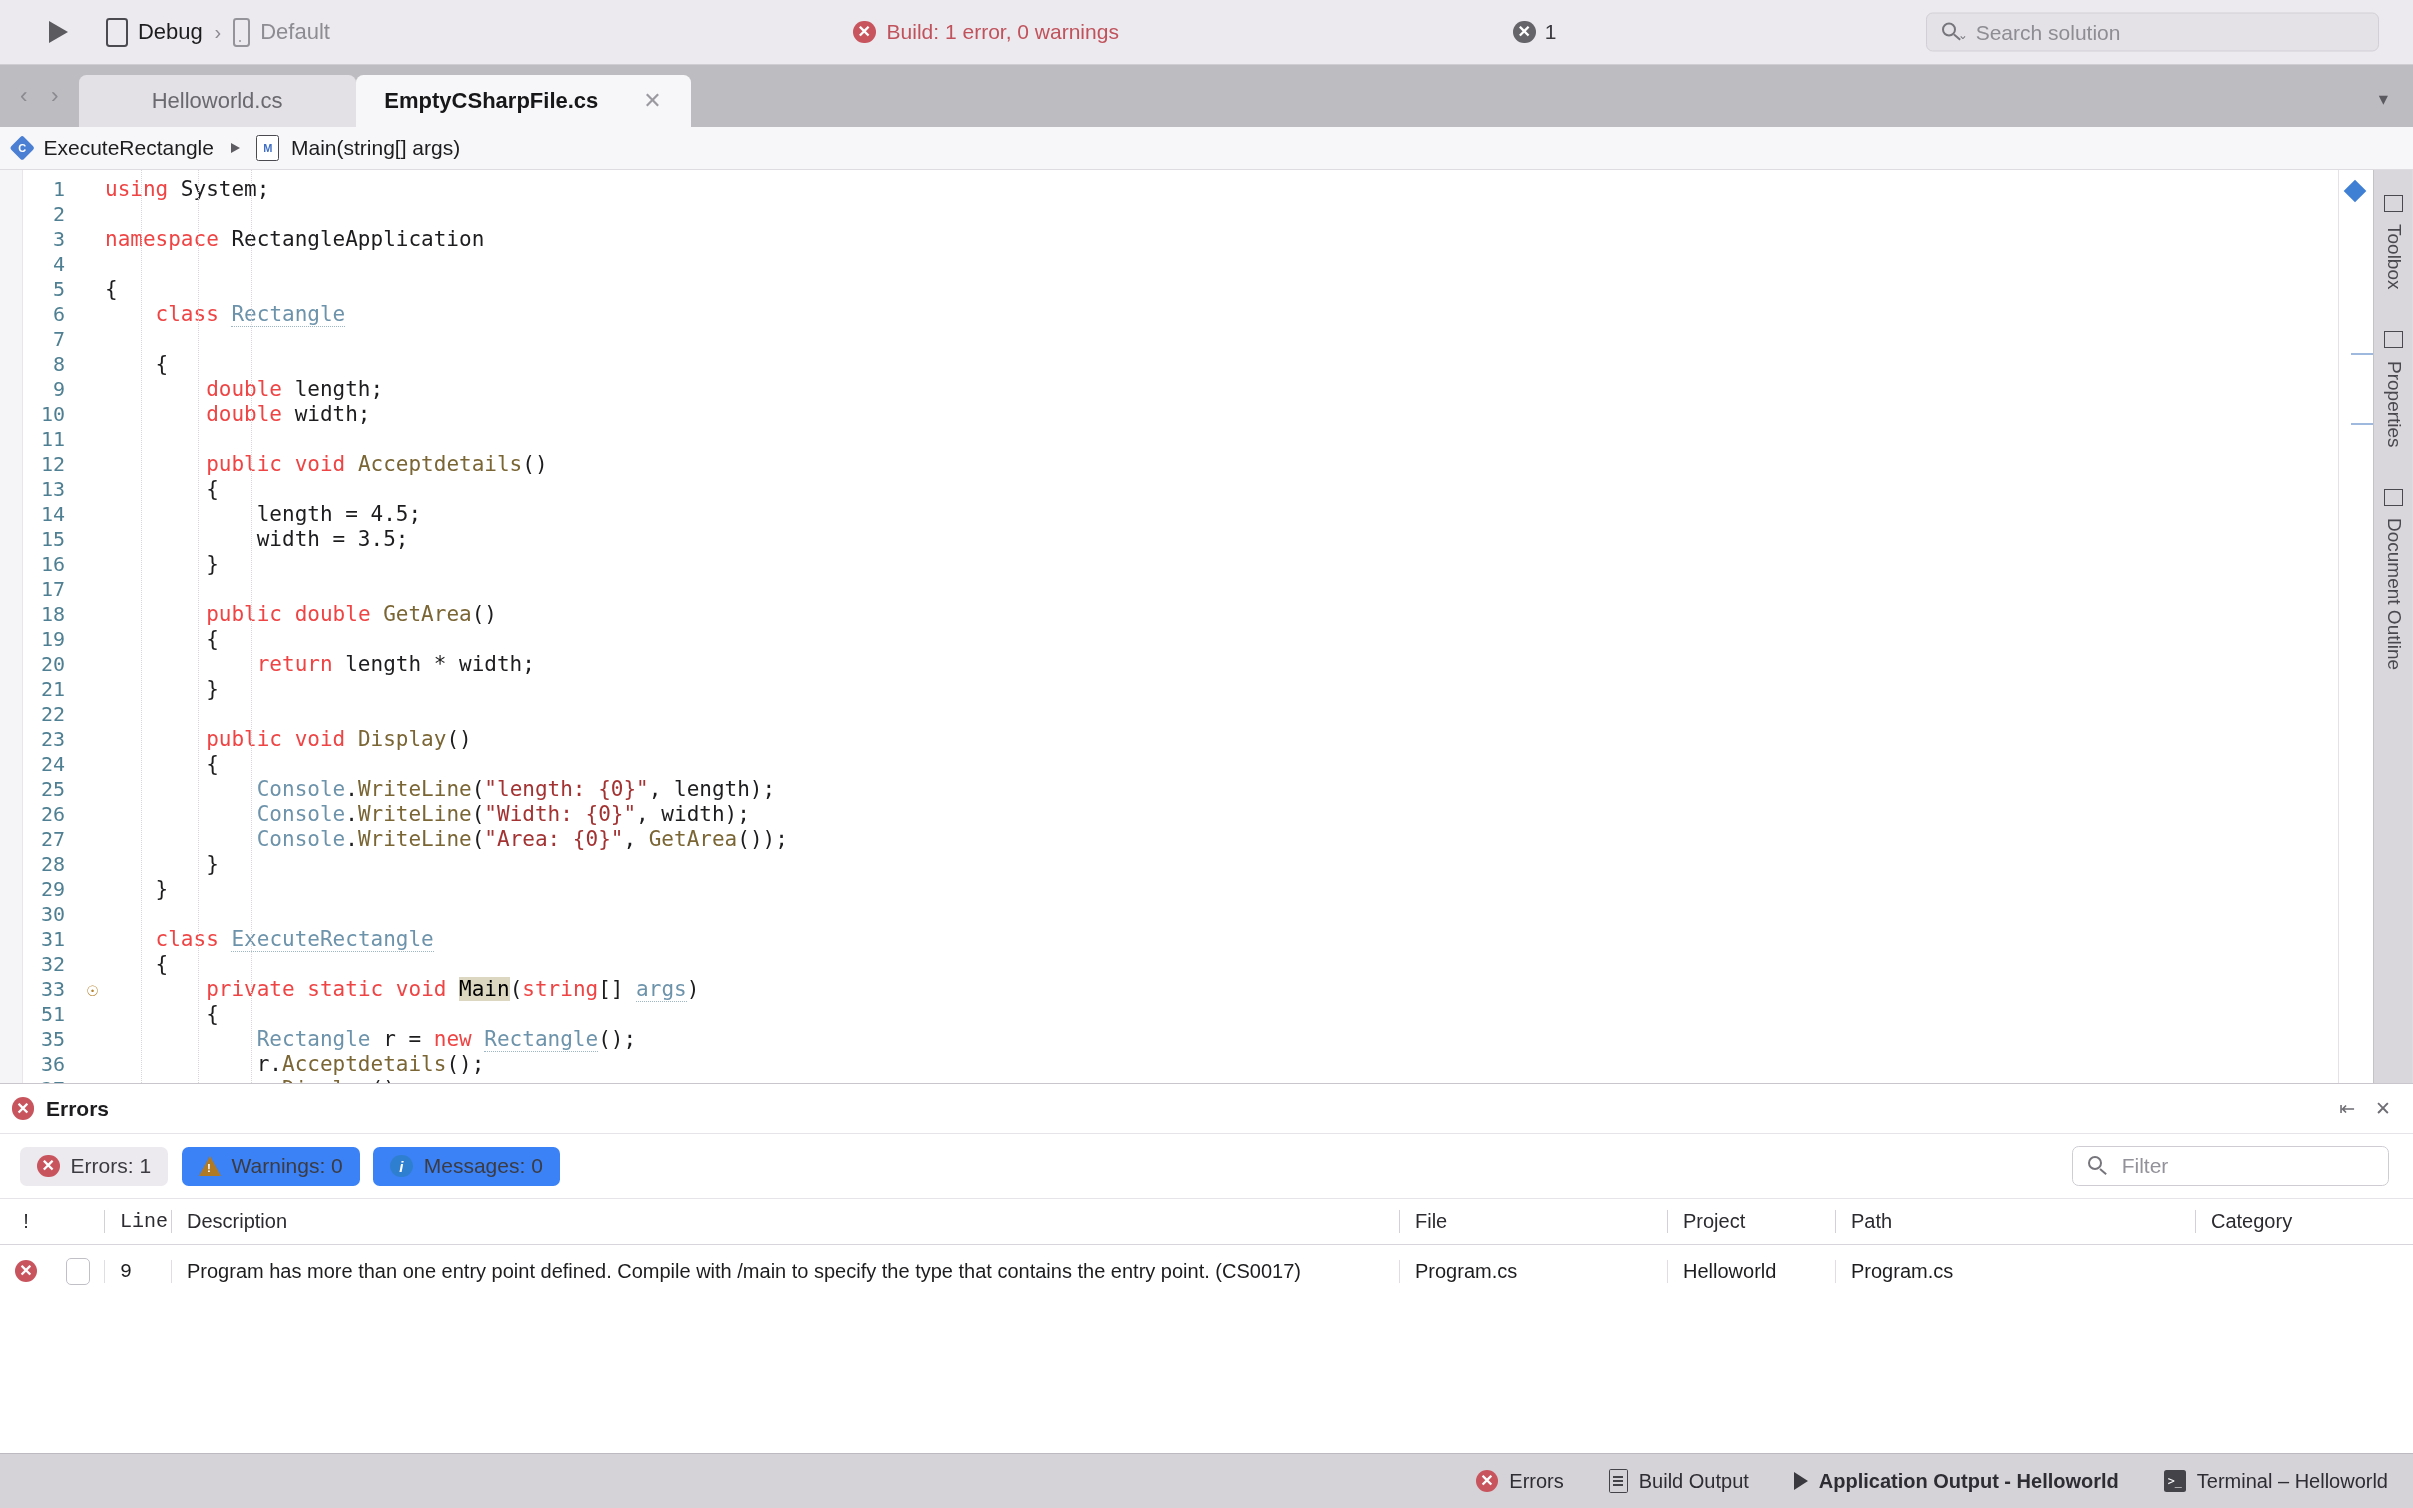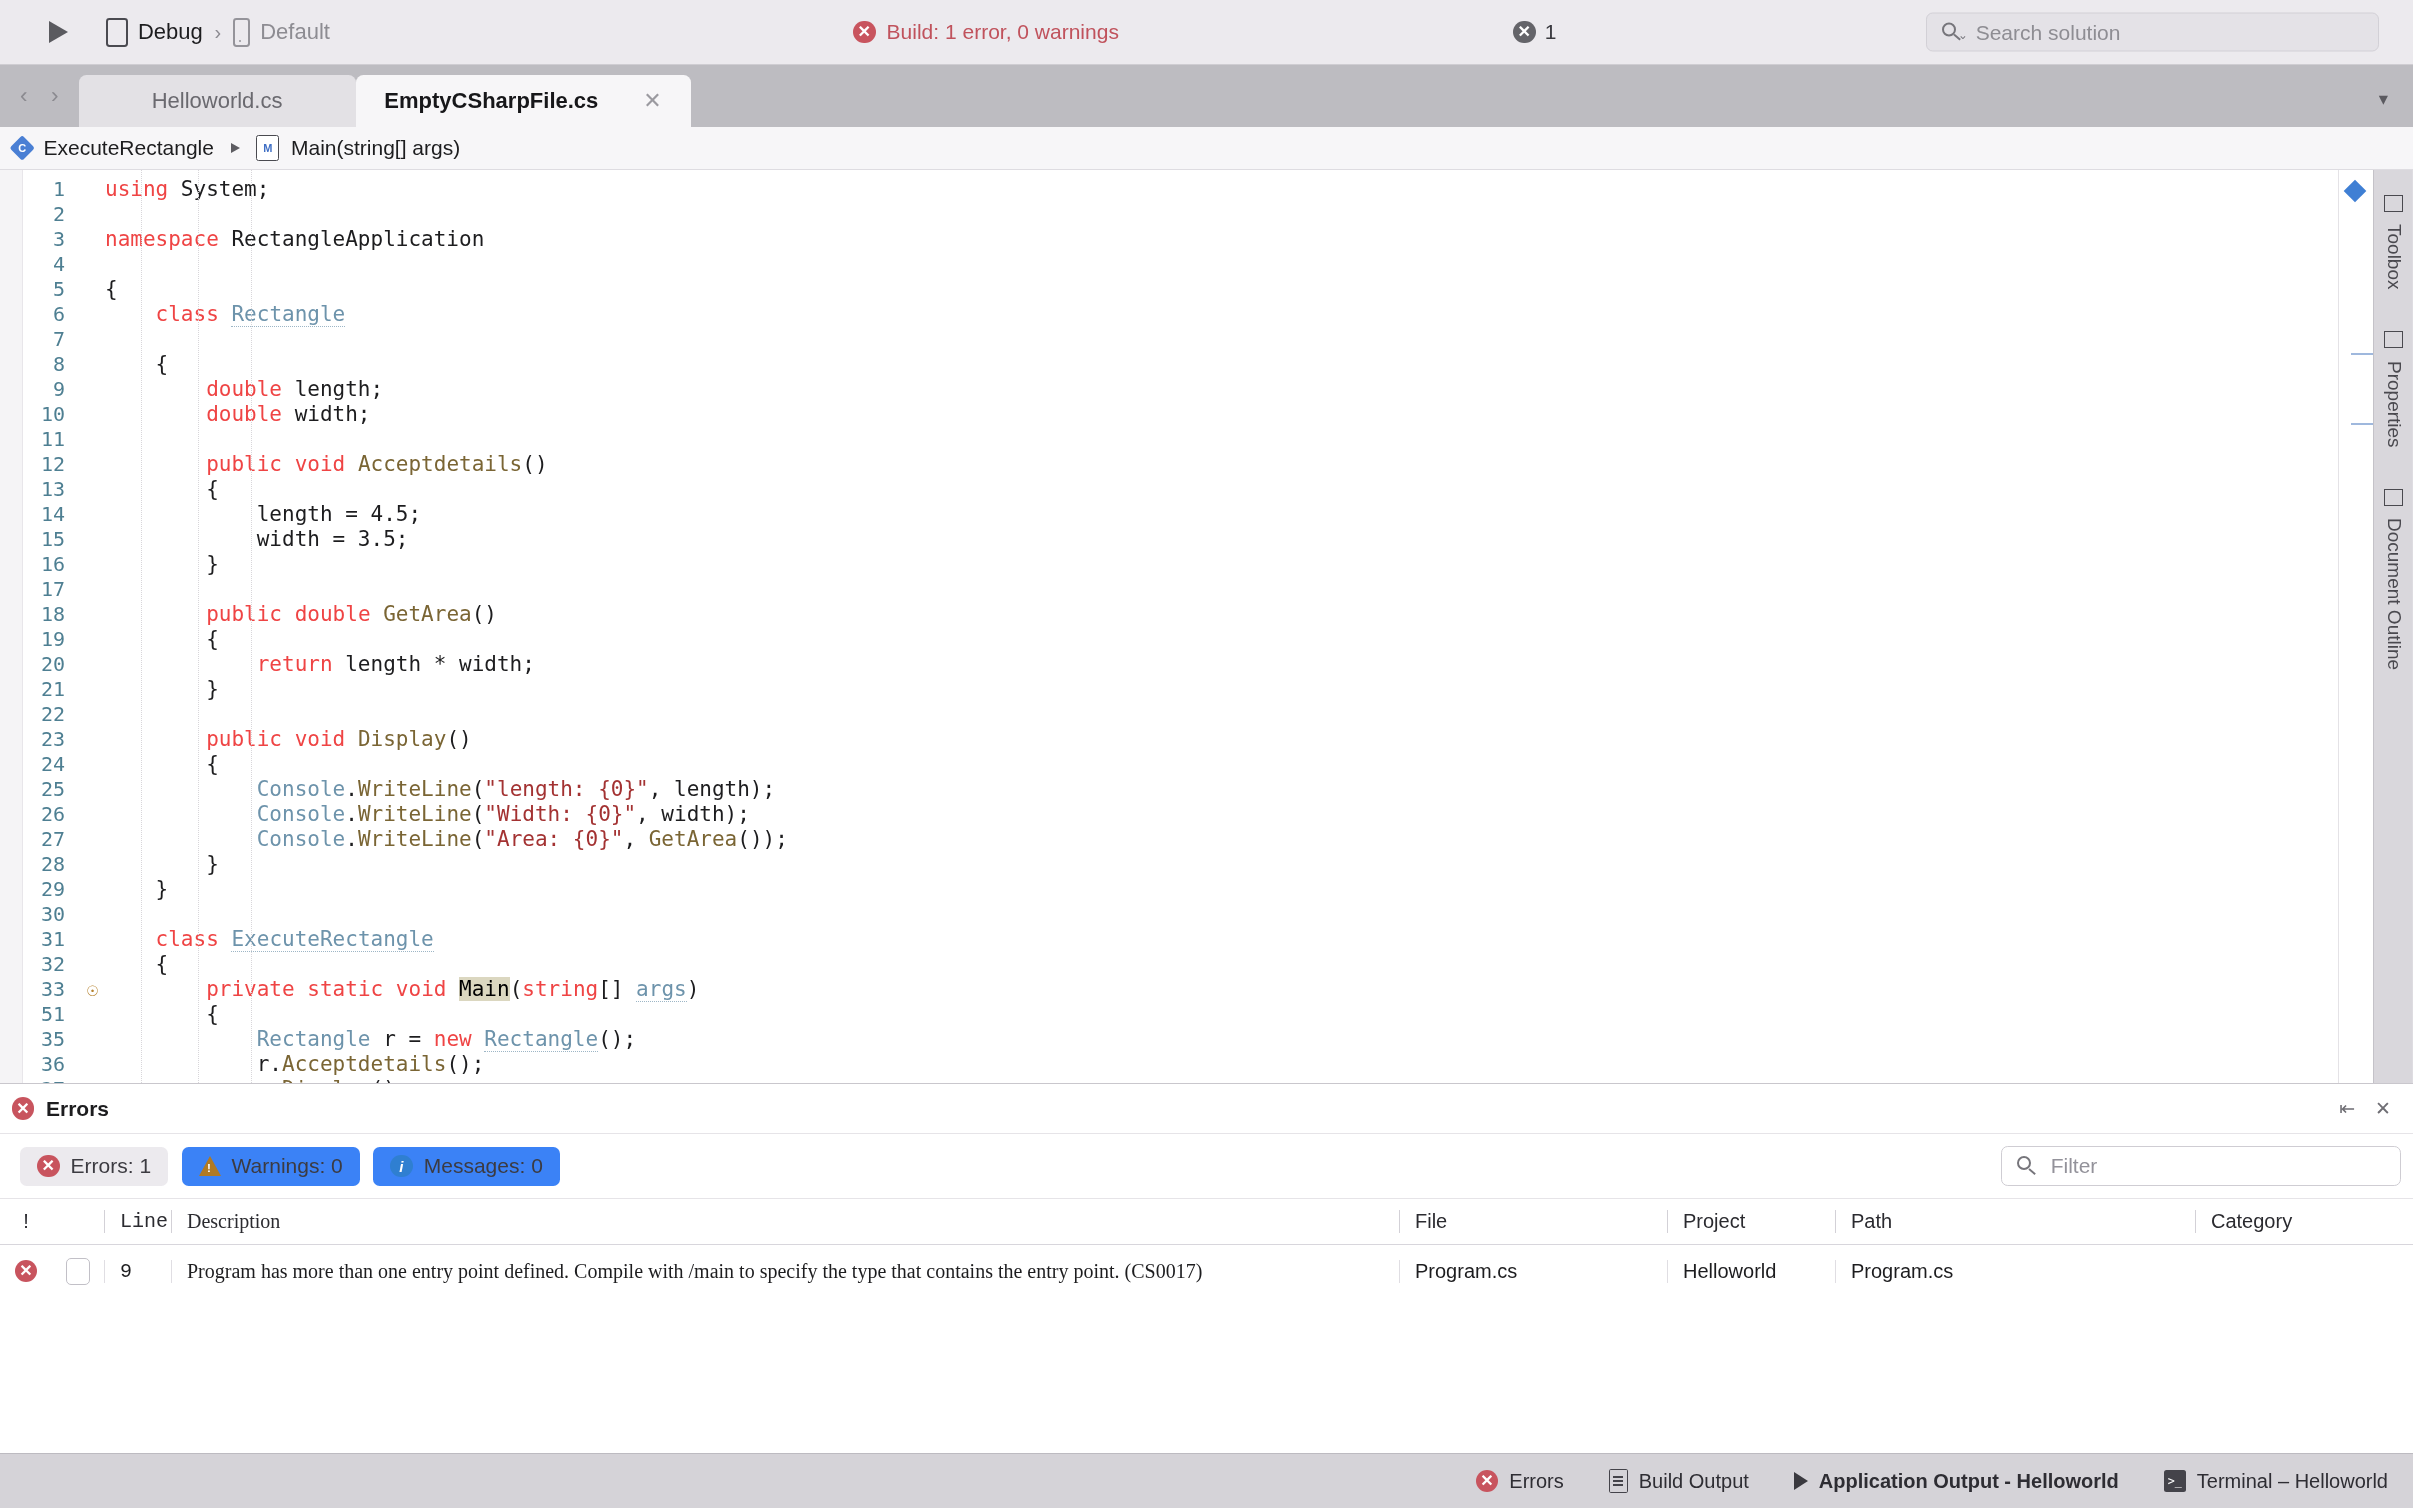--- a/index.html
+++ b/index.html
@@ -363,23 +363,23 @@
     position: absolute; left: -2.5px; top: 5px;
     color: #fff; font-size: 11.7px; font-weight: bold;
   }
   .info-dot {
     width: 22.6px; height: 22.6px; border-radius: 50%;
     background: #2f7fd1;
     display: flex; align-items: center; justify-content: center;
     color: #fff; font-size: 15px; font-weight: bold; font-style: italic;
   }
   .filter-box {
-    position: absolute; right: 12px; top: 50%;
+    position: absolute; right: 24px; top: 50%;
     transform: translateY(-50%);
-    width: 400px; height: 40px;
+    width: 317px; height: 40px;
     border: 0.8px solid #cfcdd3;
     border-radius: 6.7px;
     display: flex; align-items: center; gap: 11.7px;
     padding: 0 15px; box-sizing: border-box;
     background: #fff;
   }
   .filter-ph { color: #93929a; font-size: 21px; }
 
   .err-table { width: 100%; }
   .err-thead {
@@ -394,21 +394,21 @@
     height: 52px;
     display: flex; align-items: center;
     font-size: 20px; color: #1d1d1f;
     background: #fff;
   }
   .col { padding-left: 15px; box-sizing: border-box; }
   .col.bang   { width: 52px; text-align: center; padding-left: 0;
                 display:flex; align-items:center; justify-content:center; }
   .col.chk    { width: 52px; display:flex; align-items:center; justify-content:center; padding-left:0; }
   .col.line   { width: 67px; border-left: 0.8px solid #e0dee3; font-family: Liberation Mono, monospace; }
-  .col.desc   { flex: 1; border-left: 0.8px solid #e0dee3; font-family: Liberation Serif, serif; }
+  .col.desc   { flex: 1; border-left: 0.8px solid #e0dee3; }
   .col.file   { width: 268px; border-left: 0.8px solid #e0dee3; }
   .col.proj   { width: 168px; border-left: 0.8px solid #e0dee3; }
   .col.path   { width: 360px; border-left: 0.8px solid #e0dee3; }
   .col.cat    { width: 218px; border-left: 0.8px solid #e0dee3; }
   .err-thead .col { border-left-color: #d3d1d7; }
   .chkbox {
     width: 22px; height: 25px;
     border: 1.3px solid #c2c0c7;
     border-radius: 5px;
     background: #fff;

